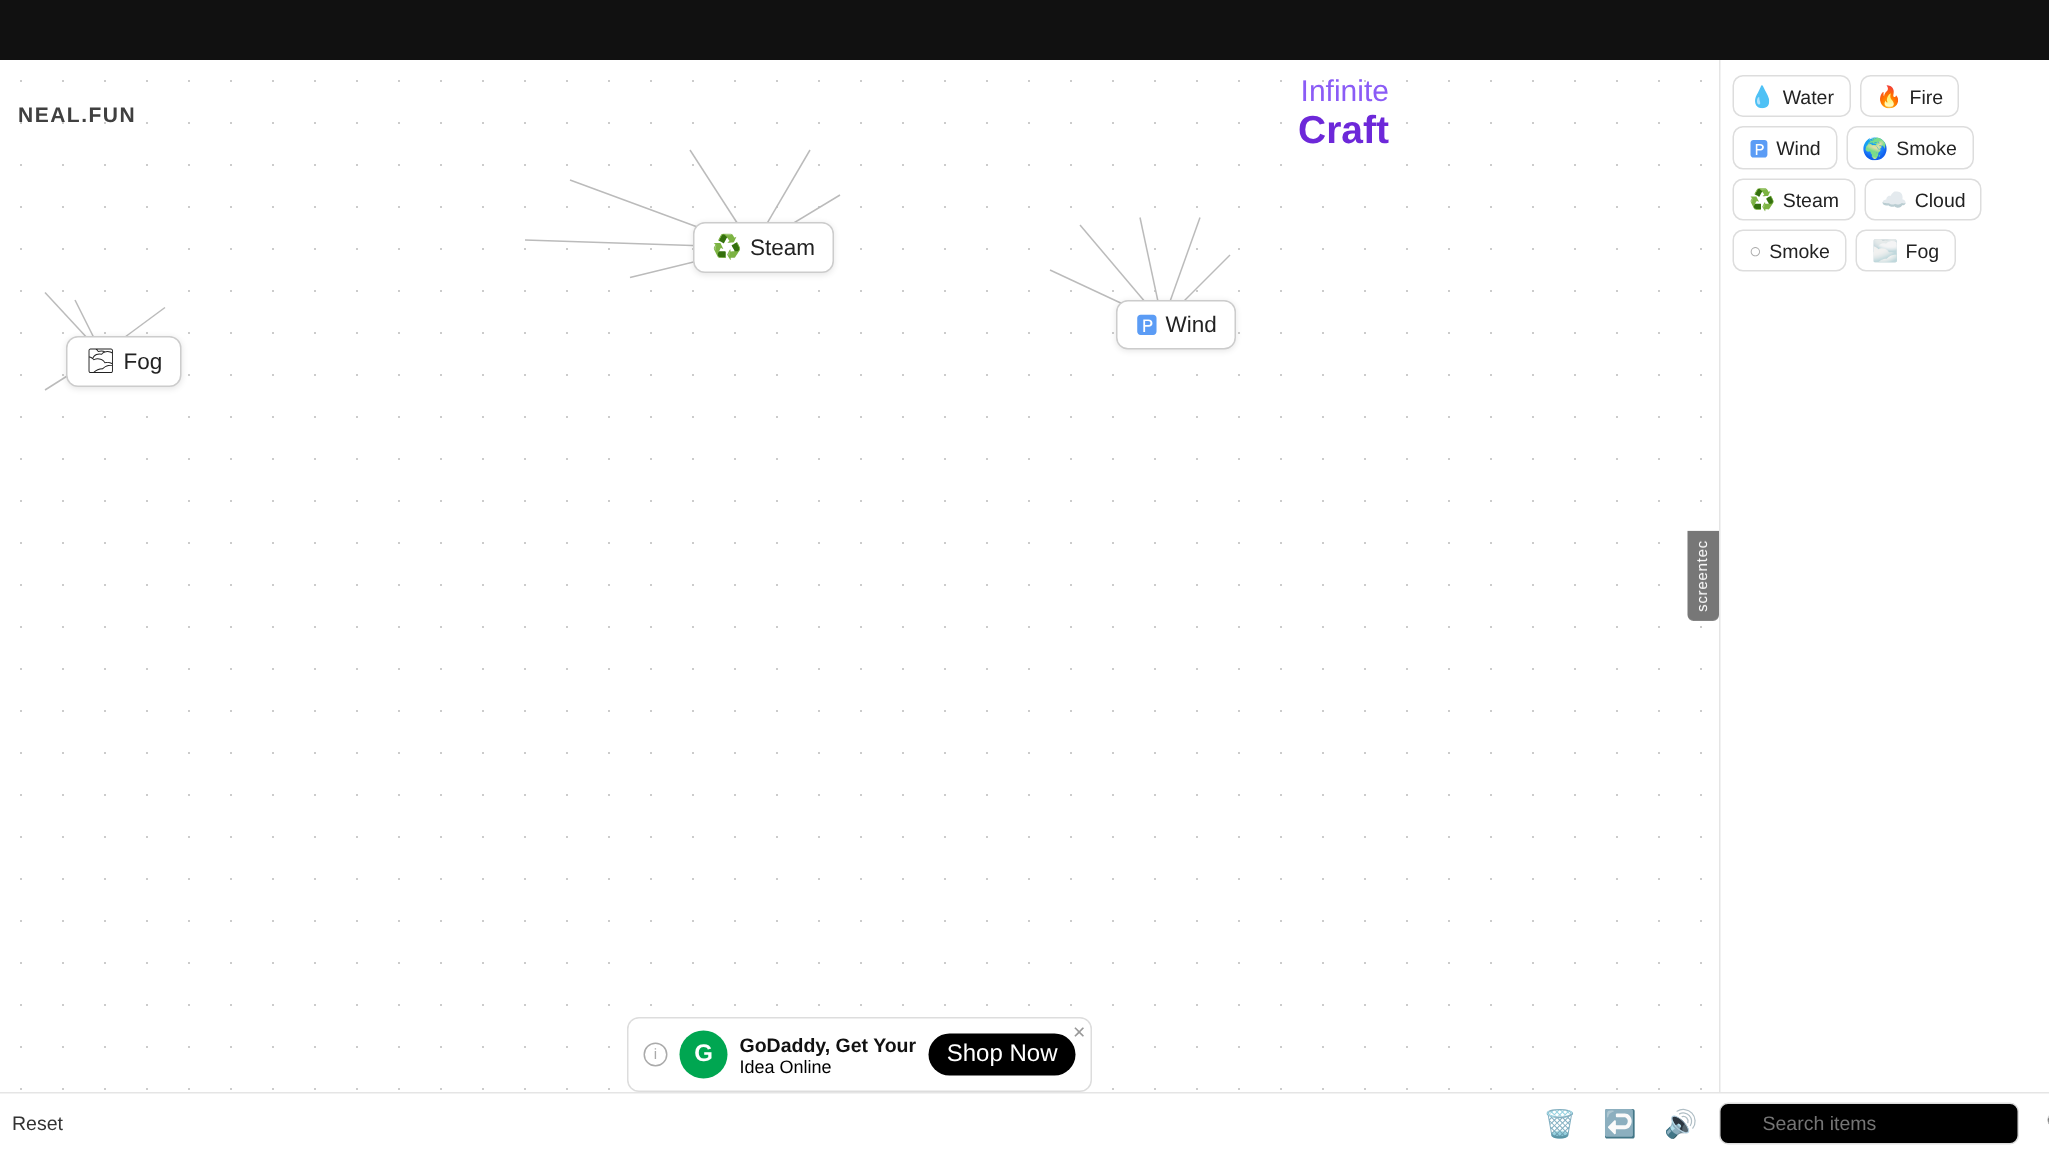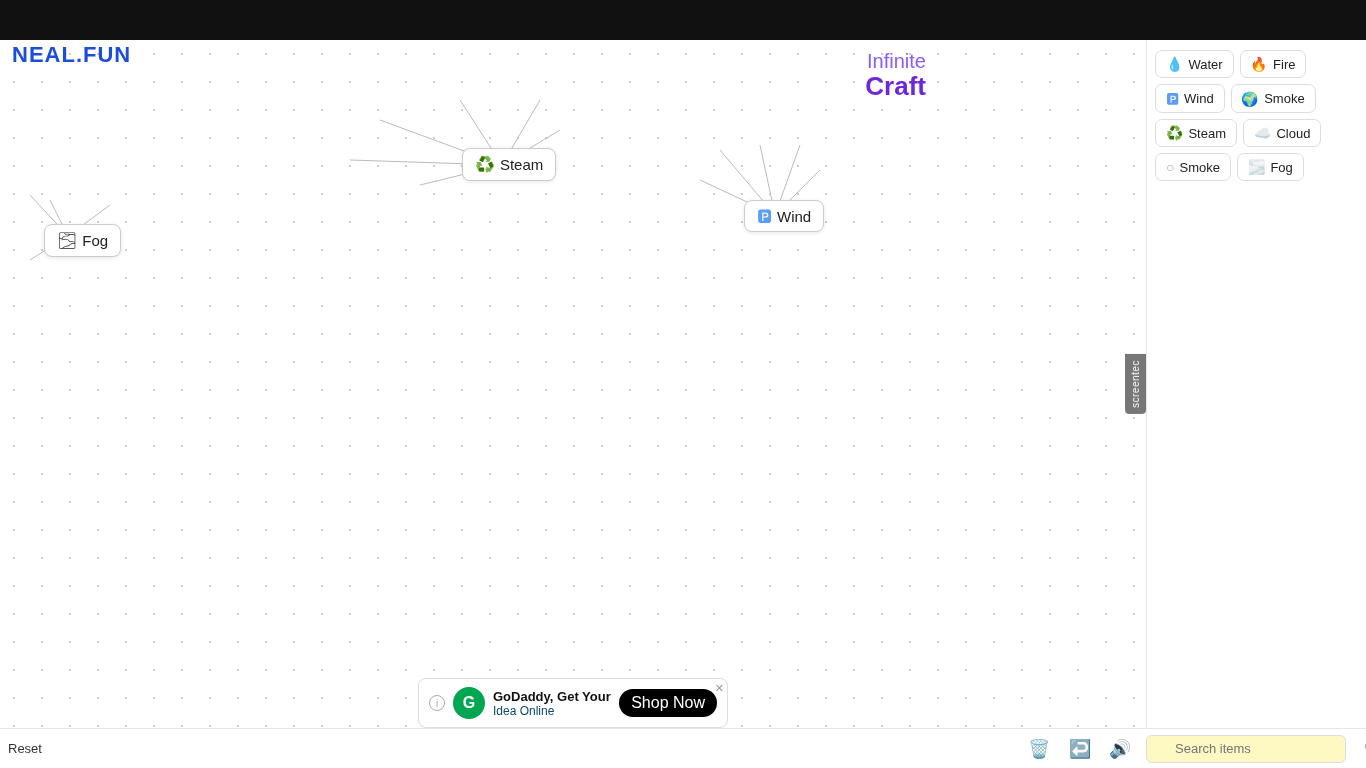--- a/index.html
+++ b/index.html
@@ -38,25 +38,25 @@
       content: '';
       position: absolute;
       inset: 0;
       background-image: radial-gradient(circle, #ccc 1px, transparent 1px);
       background-size: 28px 28px;
       pointer-events: none;
     }
 
     .logo {
       position: absolute;
-      top: 2px;
+      top: 28px;
       left: 12px;
-      font-size: 22px;
+      font-size: 14px;
       font-weight: 700;
-      color: #1d4ed8;
+      color: #404040;
       letter-spacing: 1px;
       z-index: 10;
     }
 
     .game-title {
       position: absolute;
       top: 10px;
       right: 220px;
       text-align: right;
       z-index: 10;
@@ -190,21 +190,21 @@
       position: absolute;
       right: 10px;
       width: 200px;
       height: 28px;
       border: 1.5px solid #ddd;
       border-radius: 6px;
       padding: 0 8px 0 28px;
       font-size: 13px;
       color: #888;
       outline: none;
-      background: #fef9c3;
+      background: #000000;
     }
 
     .search-wrapper {
       position: absolute;
       right: 10px;
       top: 50%;
       transform: translateY(-50%);
       display: flex;
       align-items: center;
     }
@@ -254,21 +254,21 @@
     }
 
     .ad-text .ad-title {
       font-weight: 600;
       font-size: 13px;
       color: #111;
     }
 
     .ad-text .ad-sub {
       font-size: 12px;
-      color: #0c4a6e;
+      color: #000000;
     }
 
     .ad-btn {
       background: #000;
       color: #fff;
       border: none;
       border-radius: 20px;
       padding: 5px 12px;
       font-size: 16px;
       cursor: pointer;

